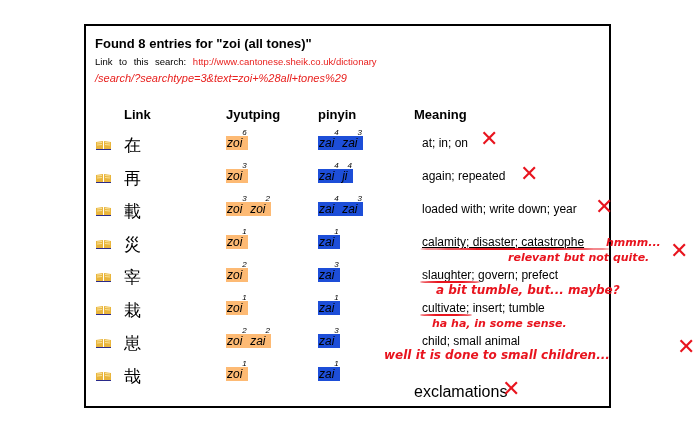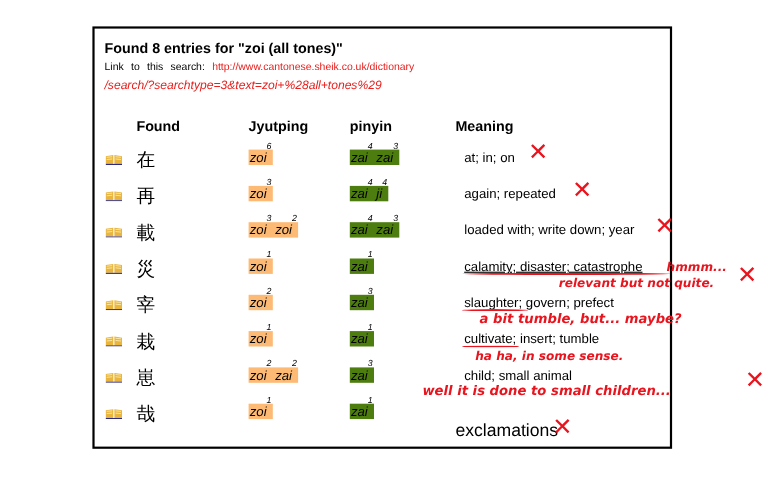--- a/index.html
+++ b/index.html
@@ -9,41 +9,41 @@
          border:2px solid #000; box-sizing:border-box; background:#fff; }
   .title { position:absolute; left:95px; top:36px; font-size:13px; font-weight:bold; }
   .link-line { position:absolute; left:95px; top:56px; font-size:9.5px; word-spacing:4px; }
   .link-line .url { color:#e8201e; word-spacing:0; }
   .link-line2 { position:absolute; left:95px; top:72px; font-size:11px; color:#e8201e;font-style:italic; }
   .hdr { position:absolute; top:107px; font-size:13px; font-weight:bold; }
   .row { position:absolute; left:0; width:700px; height:30px; }
   .book { position:absolute; left:96px; top:4px; width:15px; height:10px; }
   .hanzi { position:absolute; left:124px; top:-2px; font-size:17px; font-family:"DejaVu Sans", sans-serif; }
   .jp { position:absolute; left:226px; top:0; font-size:12px; font-style:italic; background:#fdba74; padding:0 1px; }
-  .py { position:absolute; left:318px; top:0; font-size:12px; font-style:italic; background:#4d7c0f; padding:0 1px; }
+  .py { position:absolute; left:318px; top:0; font-size:12px; font-style:italic; background:#1d4ed8; padding:0 1px; }
   sup { font-size:8px; vertical-align:top; position:relative; top:-3px; line-height:0; }
   .mean { position:absolute; left:422px; top:0; font-size:12px; }
   .ann { position:absolute; color:#e8141e; font-family:"DejaVu Sans", sans-serif; font-weight:bold;
          font-style:italic; font-size:11px; white-space:nowrap; }
   .xmark { position:absolute; color:#e8141e; font-family:"DejaVu Sans", sans-serif; font-weight:bold; font-size:22px; line-height:22px; }
   .uline { position:absolute; height:0; border-bottom:2px solid #e8141e; border-radius:50%; }
 </style>
 </head>
 <body>
 
 <div class="box"></div>
 
 <div class="title">Found 8 entries for "zoi (all tones)"</div>
 <div class="link-line">
   <span>Link to this search:</span>
   <span class="url">http://www.cantonese.sheik.co.uk/dictionary</span>
 </div>
 <div class="link-line2">/search/?searchtype=3&amp;text=zoi+%28all+tones%29</div>
 
-<div class="hdr" style="left:124px">Found</div>
+<div class="hdr" style="left:124px">Link</div>
 <div class="hdr" style="left:226px">Jyutping</div>
 <div class="hdr" style="left:318px">pinyin</div>
 <div class="hdr" style="left:414px">Meaning</div>
 
 <div class="row" style="top:136px">
   <svg class="book" viewBox="0 0 15 10">
       <path d="M0 2 L7 1 L7 9 L0 9 Z" fill="#e9b53c"></path>
       <path d="M8 1 L15 2 L15 9 L8 9 Z" fill="#e9b53c"></path>
       <rect x="0" y="9" width="15" height="1" fill="#2a2a8a"></rect>
       <path d="M1 3 L6 2.5 M1 5 L6 4.5 M9 2.5 L14 3 M9 4.5 L14 5" stroke="#fff3c0" stroke-width="0.7"></path>

